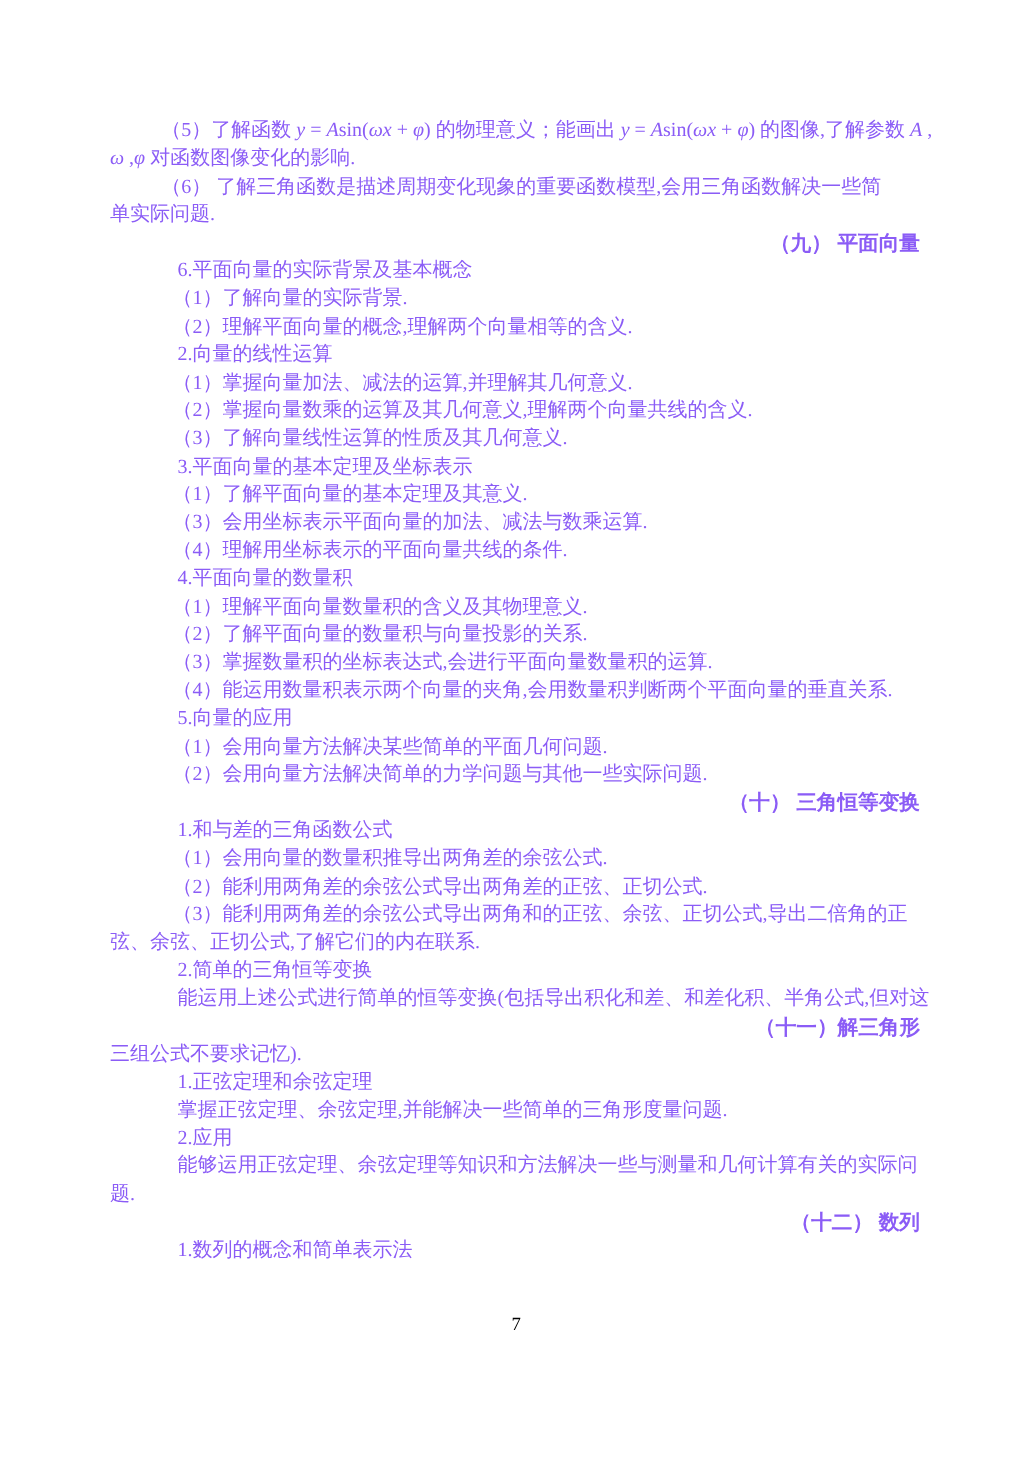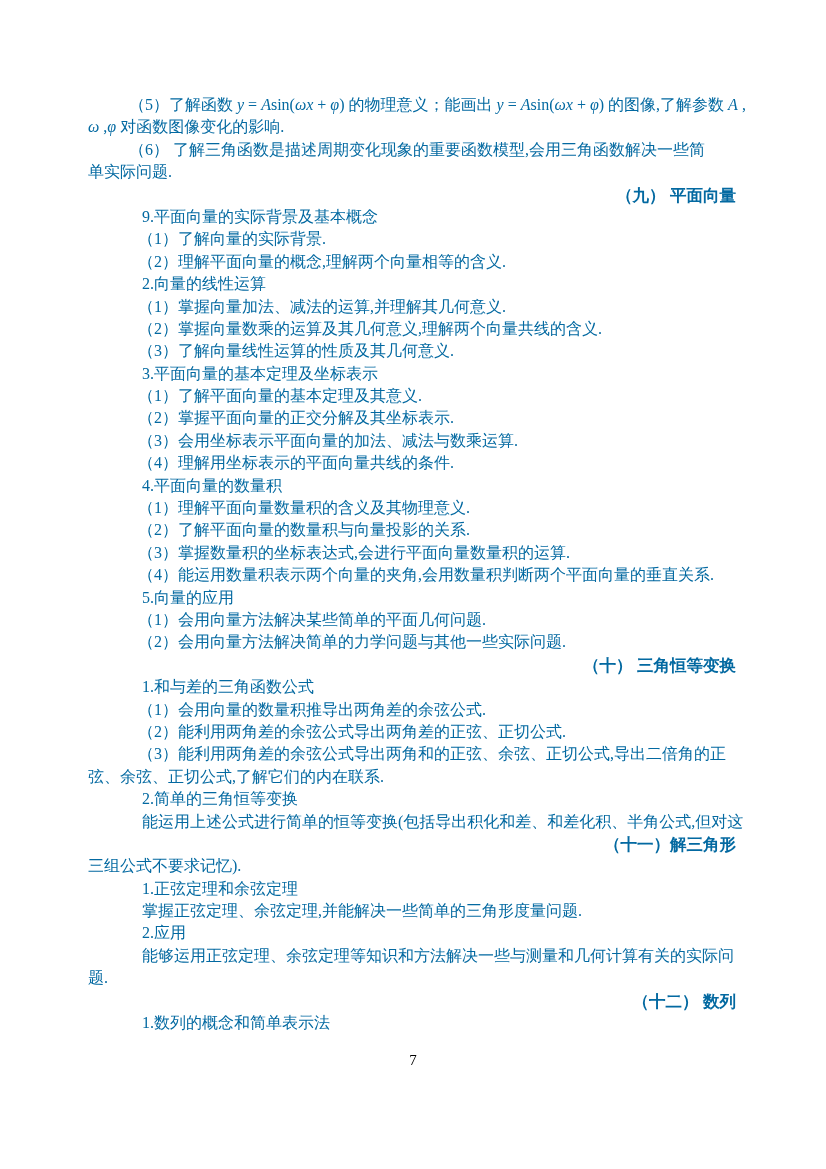--- a/index.html
+++ b/index.html
@@ -17,21 +17,21 @@
     color: #000000;
     overflow: hidden;
   }
   .doc-body { width: 648px; }
   .line {
     white-space: pre;
     font-family: "Liberation Serif", "DejaVu Serif", serif;
     font-size: 16px;
     line-height: 22.4px;
     height: 22.4px;
-    color: #0369a1;
+    color: #8b5cf6;
   }
   .line.cont { text-indent: 0; }
   .line.para { text-indent: 41px; }
   .line.item { text-indent: 50px; }
   .line.num  { text-indent: 54px; }
   .line.text { text-indent: 54px; }
   .line.h {
     text-indent: 0;
     text-align: right;
     font-family: "Liberation Sans", "DejaVu Sans", sans-serif;
@@ -57,30 +57,29 @@
 </head>
 <body>
 
 <div class="page">
   <div class="doc-body" id="doc-body">
       <div class="line para"><span class="seg">（5）了解函数 </span><span class="seg mi">y</span><span class="seg"> = </span><span class="seg mi">A</span><span class="seg">sin(</span><span class="seg mi">ωx</span><span class="seg"> + </span><span class="seg mi">φ</span><span class="seg">)</span><span class="seg"> 的物理意义；能画出 </span><span class="seg mi">y</span><span class="seg"> = </span><span class="seg mi">A</span><span class="seg">sin(</span><span class="seg mi">ωx</span><span class="seg"> + </span><span class="seg mi">φ</span><span class="seg">)</span><span class="seg"> 的图像,了解参数 </span><span class="seg mi">A</span><span class="seg"> ,</span></div>
       <div class="line cont"><span class="seg mi">ω</span><span class="seg"> ,</span><span class="seg mi">φ</span><span class="seg"> 对函数图像变化的影响.</span></div>
       <div class="line para"><span class="seg">（6） 了解三角函数是描述周期变化现象的重要函数模型,会用三角函数解决一些简</span></div>
       <div class="line cont"><span class="seg">单实际问题.</span></div>
       <div class="line h"><span class="seg">（九） 平面向量</span></div>
-      <div class="line num"><span class="seg">9.平面向量的实际背景及基本概念</span></div>
+      <div class="line num"><span class="seg">6.平面向量的实际背景及基本概念</span></div>
       <div class="line item"><span class="seg">（1）了解向量的实际背景.</span></div>
       <div class="line item"><span class="seg">（2）理解平面向量的概念,理解两个向量相等的含义.</span></div>
       <div class="line num"><span class="seg">2.向量的线性运算</span></div>
       <div class="line item"><span class="seg">（1）掌握向量加法、减法的运算,并理解其几何意义.</span></div>
       <div class="line item"><span class="seg">（2）掌握向量数乘的运算及其几何意义,理解两个向量共线的含义.</span></div>
       <div class="line item"><span class="seg">（3）了解向量线性运算的性质及其几何意义.</span></div>
       <div class="line num"><span class="seg">3.平面向量的基本定理及坐标表示</span></div>
       <div class="line item"><span class="seg">（1）了解平面向量的基本定理及其意义.</span></div>
-      <div class="line item"><span class="seg">（2）掌握平面向量的正交分解及其坐标表示.</span></div>
       <div class="line item"><span class="seg">（3）会用坐标表示平面向量的加法、减法与数乘运算.</span></div>
       <div class="line item"><span class="seg">（4）理解用坐标表示的平面向量共线的条件.</span></div>
       <div class="line num"><span class="seg">4.平面向量的数量积</span></div>
       <div class="line item"><span class="seg">（1）理解平面向量数量积的含义及其物理意义.</span></div>
       <div class="line item"><span class="seg">（2）了解平面向量的数量积与向量投影的关系.</span></div>
       <div class="line item"><span class="seg">（3）掌握数量积的坐标表达式,会进行平面向量数量积的运算.</span></div>
       <div class="line item"><span class="seg">（4）能运用数量积表示两个向量的夹角,会用数量积判断两个平面向量的垂直关系.</span></div>
       <div class="line num"><span class="seg">5.向量的应用</span></div>
       <div class="line item"><span class="seg">（1）会用向量方法解决某些简单的平面几何问题.</span></div>
       <div class="line item"><span class="seg">（2）会用向量方法解决简单的力学问题与其他一些实际问题.</span></div>

